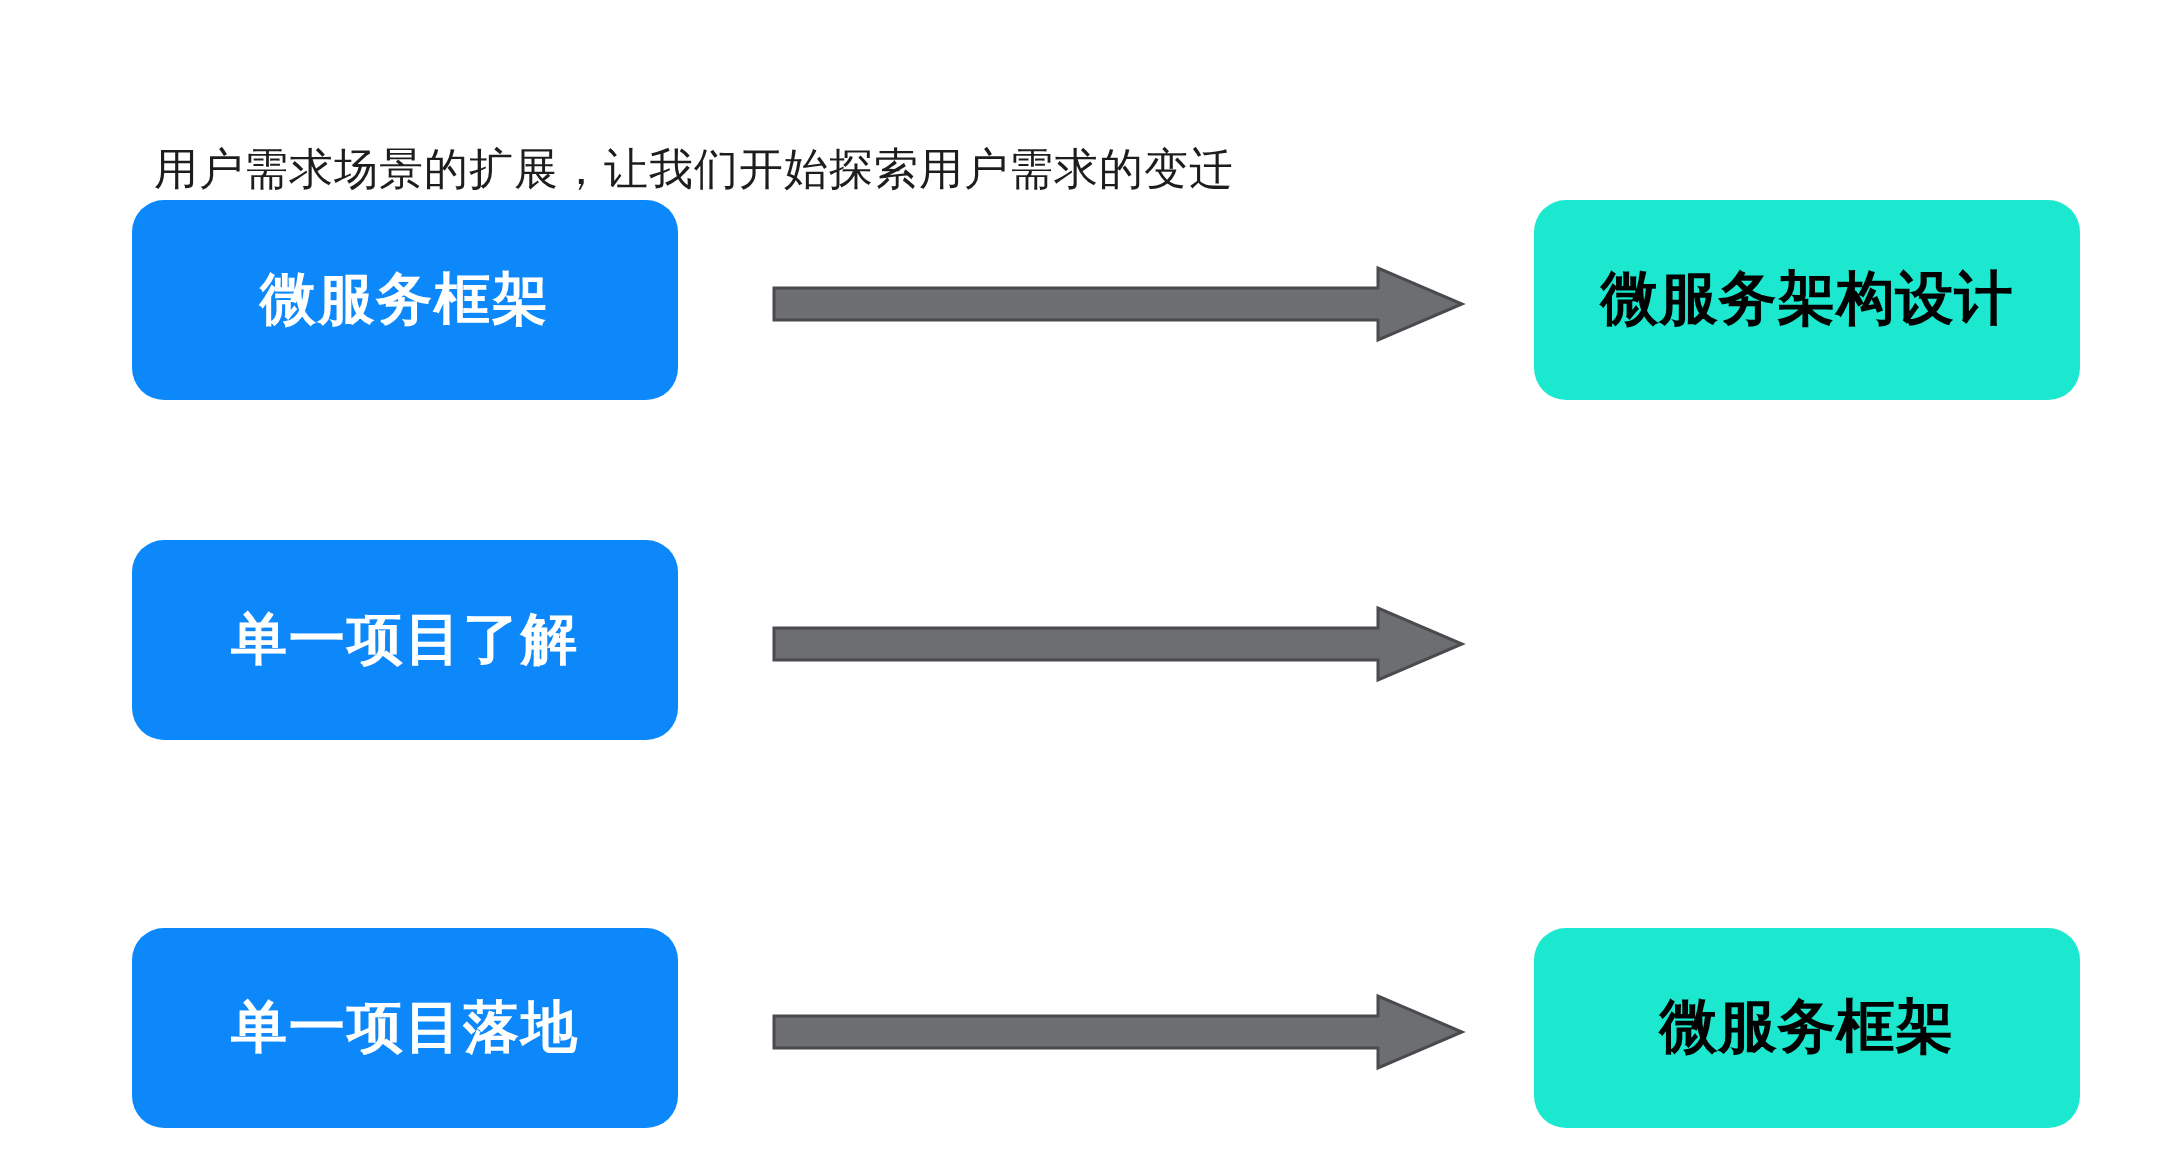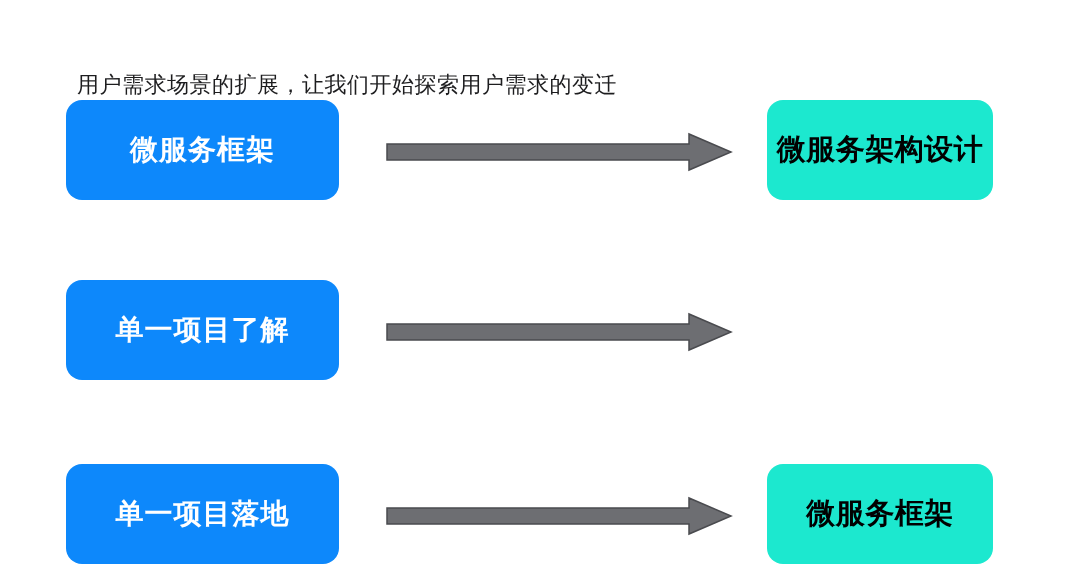--- a/index.html
+++ b/index.html
@@ -37,21 +37,21 @@
   }
 
   
   .flow-row {
     position: absolute;
     left: 0;
     width: 1080px;
     height: 100px;
   }
   .flow-row.row-1 { top: 100px; }
-  .flow-row.row-2 { top: 280px; }
+  .flow-row.row-2 { top: 270px; }
   .flow-row.row-3 { top: 464px; }
 
   
   .node-box {
     position: absolute;
     top: 0;
     height: 100px;
     border-radius: 16px;
     display: flex;
     align-items: center;
@@ -65,21 +65,21 @@
     width: 273px;
     background: #0d88fb;
     color: #ffffff;
     font-size: 28px;
     font-weight: 600;
     letter-spacing: 1px;
   }
 
   .node-box.target {
     left: 767px;
-    width: 226px;
+    width: 273px;
     background: #1ce8cf;
     color: #010101;
     font-size: 29px;
     font-weight: 700;
     letter-spacing: 0.5px;
   }
 
   
   .flow-arrow {
     position: absolute;

